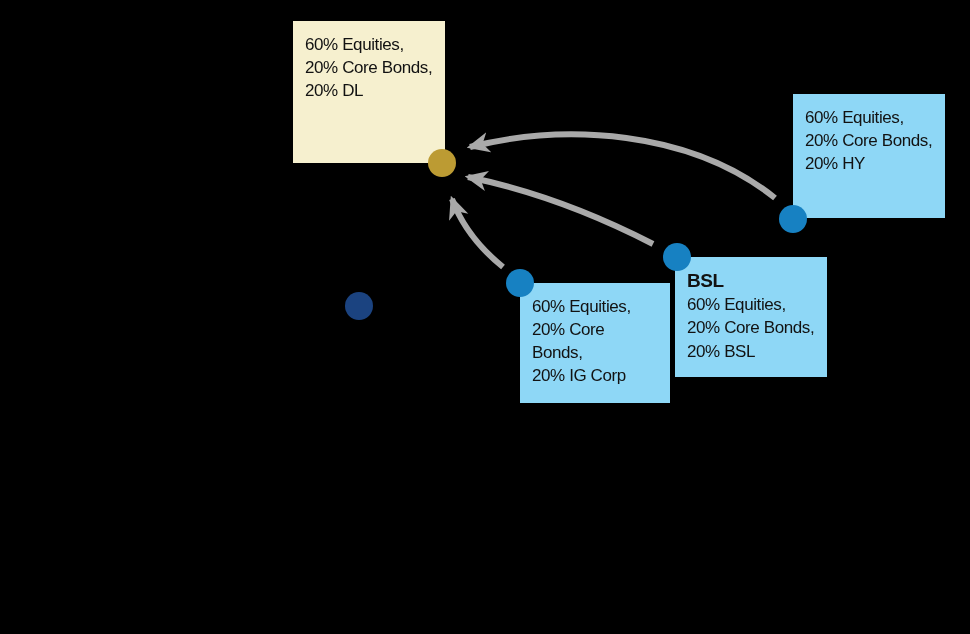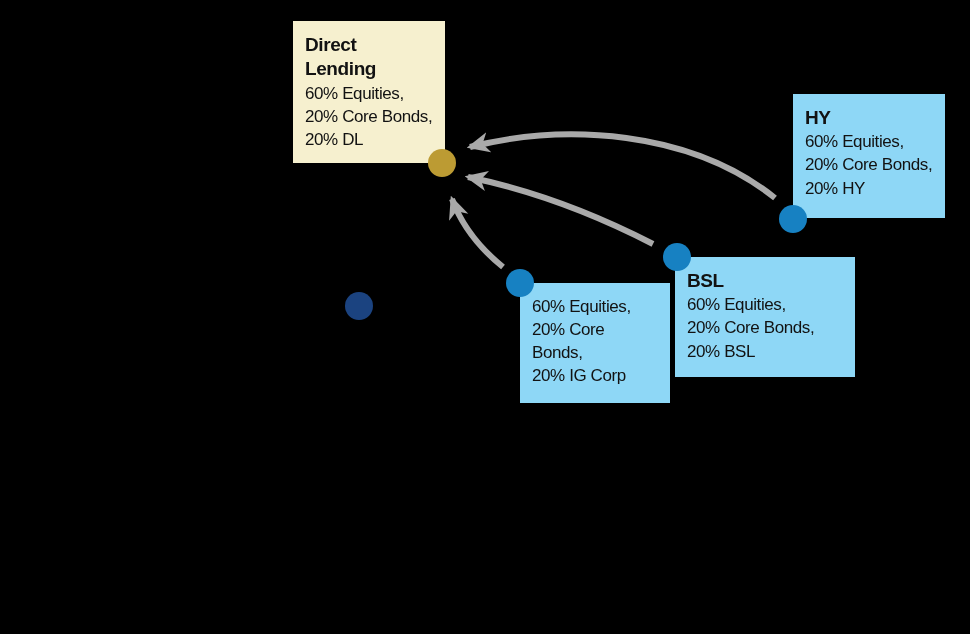--- a/index.html
+++ b/index.html
@@ -39,49 +39,46 @@
   .dot {
     position: absolute;
     width: 28px;
     height: 28px;
     border-radius: 50%;
     transform: translate(-50%, -50%);
     z-index: 3;
   }
   .c-dl  { left: 293px; top: 21px;  width: 152px; height: 142px; }
   .c-hy  { left: 793px; top: 94px;  width: 152px; height: 124px; }
-  .c-bsl { left: 675px; top: 257px; width: 180px; height: 120px; }
+  .c-bsl { left: 675px; top: 257px; width: 152px; height: 120px; }
   .c-ig  { left: 520px; top: 283px; width: 150px; height: 120px; }
 </style>
 </head>
 <body>
 
 <div class="stage" style="background-color: rgb(0, 0, 0);">
 
   <svg class="arrows-layer" xmlns="http://www.w3.org/2000/svg">
     <defs>
       <marker id="ah" viewBox="0 0 10 10" refX="8.5" refY="5" markerWidth="3.8" markerHeight="3.8" orient="auto">
         <path d="M0,0.5 L10,5 L0,9.5 L2.8,5 Z" fill="#A9A9A9"></path>
       </marker>
     </defs>
     <path d="M 775 198 C 690 130, 565 123, 470 147" fill="none" stroke-width="6" marker-end="url(#ah)" stroke="#A9A9A9"></path>
     <path d="M 653 244 Q 560 196 468 177" fill="none" stroke-width="6" marker-end="url(#ah)" stroke="#A9A9A9"></path>
     <path d="M 503 267 Q 466 237 452 199" fill="none" stroke-width="6" marker-end="url(#ah)" stroke="#A9A9A9"></path>
   </svg>
 
   <div class="callout c-dl" style="background-color: rgb(246, 240, 207);">
-    <div class="title">Direct
-Lending</div>
     <div class="body">60% Equities,
 20% Core Bonds,
 20% DL</div>
   </div>
 
   <div class="callout c-hy" style="background-color: rgb(142, 215, 246);">
-    <div class="title">HY</div>
     <div class="body">60% Equities,
 20% Core Bonds,
 20% HY</div>
   </div>
 
   <div class="callout c-bsl" style="background-color: rgb(142, 215, 246);">
     <div class="title">BSL</div>
     <div class="body">60% Equities,
 20% Core Bonds,
 20% BSL</div>

